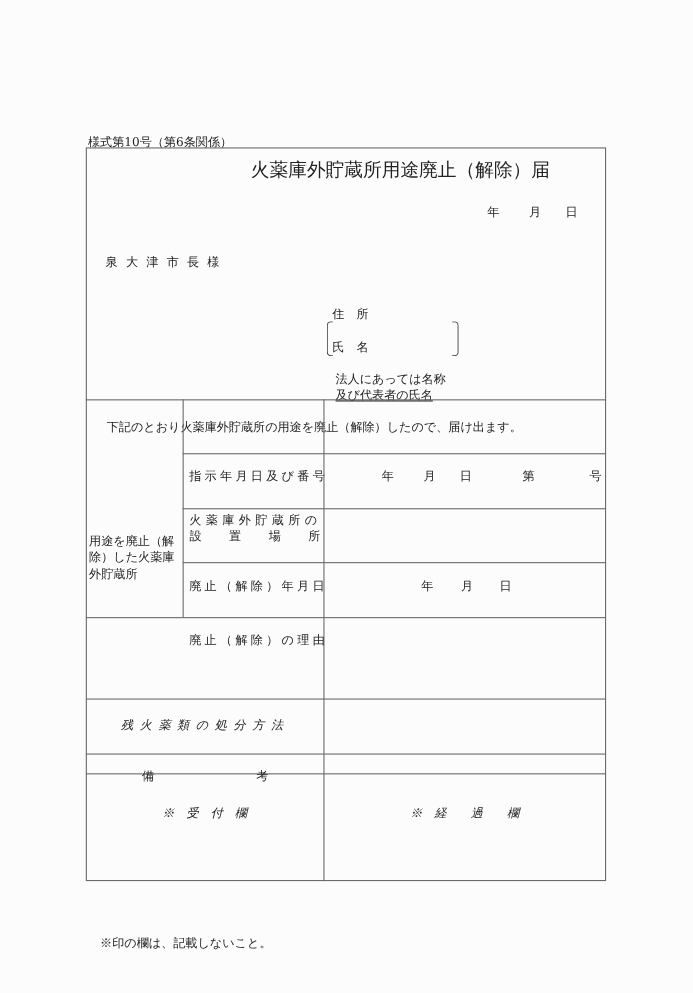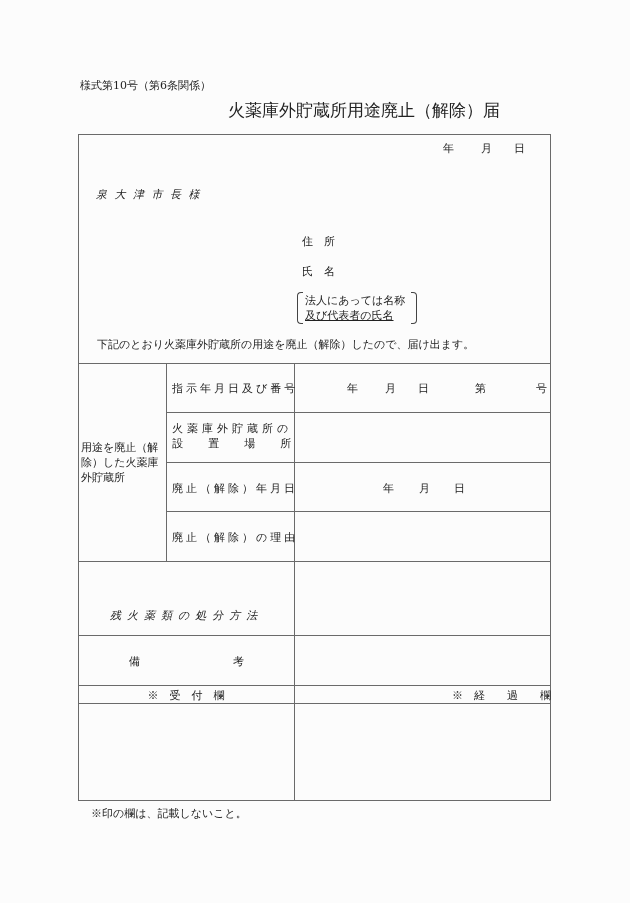--- a/index.html
+++ b/index.html
@@ -1,24 +1,24 @@
 <!DOCTYPE html>
 <html><head>
 <meta charset="utf-8">
 <style>
   html, body { margin:0; padding:0; }
   body { width:630px; height:903px; background:#fcfcfc; position:relative; overflow:hidden;
          font-family:"DejaVu Serif", "Liberation Serif", serif; color:#222; font-size:11px; }
-  .abs { position:absolute; white-space:nowrap; }
+  .abs { position:absolute; white-space:nowrap;margin-top:44px; }
   .hl { position:absolute; height:1px; background:#6a6a6a; }
   .vl { position:absolute; width:1px; background:#6a6a6a; }
   .frame { position:absolute; left:78px; top:134px; width:473px; height:667px; border:1.5px solid #6a6a6a; box-sizing:border-box; }
-  .sp { letter-spacing:9px;font-style:italic; }
+  .sp { letter-spacing:9px; }
   .sp2 { letter-spacing:3px; }
-  .center { text-align:center; }
+  .center { text-align:center;font-style:italic; }
   .bracket { position:absolute; left:297px; top:292px; width:120px; height:30px; }
   .bracket .lb, .bracket .rb { position:absolute; top:0; width:5px; height:30px; border:1px solid #444; }
   .bracket .lb { left:0; border-right:none; border-radius:4px 0 0 4px; }
   .bracket .rb { right:0; border-left:none; border-radius:0 4px 4px 0; }
 </style>
 </head>
 <body>
 
 <div class="abs" style="left:80px;top:78px;font-size:11px;">様式第10号（第6条関係）</div>
 <div class="abs" style="left:228px;top:99px;font-size:17px;">火薬庫外貯蔵所用途廃止（解除）届</div>
@@ -81,15 +81,15 @@
 <div class="abs sp2" style="left:172px;top:530px;font-family:Liberation Mono, monospace;">廃止（解除）の理由</div>
 
 <div class="abs" style="left:110px;top:608px;letter-spacing:6px;font-style:italic;">残火薬類の処分方法</div>
 <div class="abs" style="left:300px;top:570px;width:245px;height:60px;"></div>
 
 <div class="abs" style="left:129px;top:654px;">備</div>
 <div class="abs" style="left:233px;top:654px;">考</div>
 <div class="abs" style="left:300px;top:640px;width:245px;height:40px;"></div>
 
 <div class="abs center" style="left:78px;top:688px;width:216px;">※　受　付　欄</div>
-<div class="abs center" style="left:294px;top:688px;width:257px;text-align:right;">※　経　　過　　欄</div>
+<div class="abs center" style="left:294px;top:688px;width:257px;">※　経　　過　　欄</div>
 
 <div class="abs" style="left:91px;top:806px;">※印の欄は、記載しないこと。</div>
 
 </body></html>

